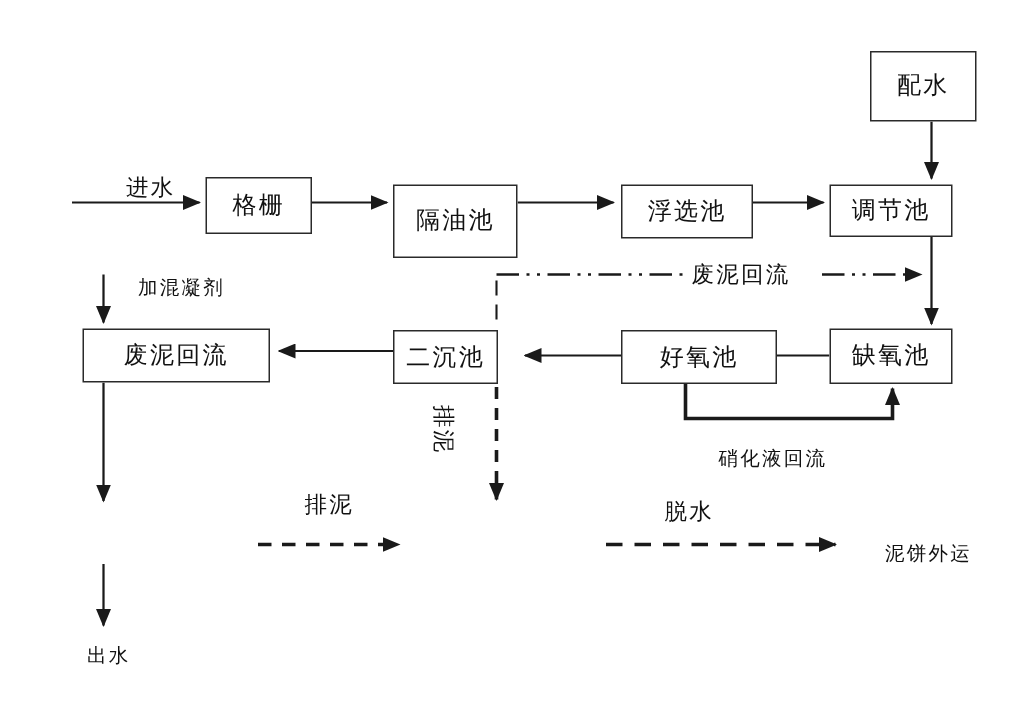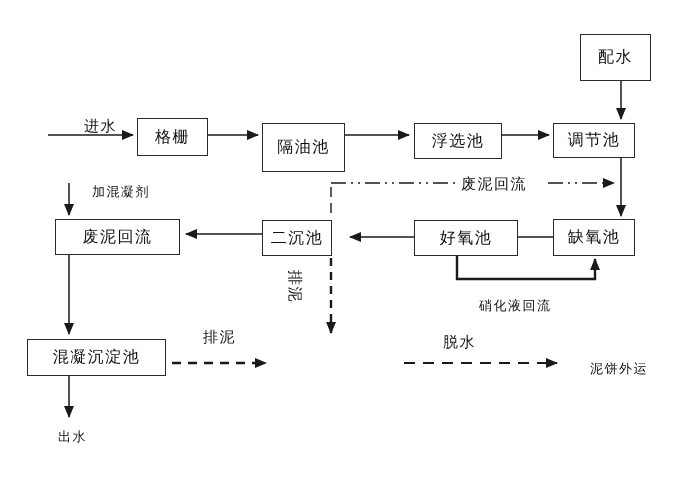--- a/index.html
+++ b/index.html
@@ -71,21 +71,20 @@
 
   <div class="box" style="left:580px;top:34px;width:71px;height:47px">配水</div>
   <div class="box" style="left:137px;top:118px;width:71px;height:38px">格栅</div>
   <div class="box" style="left:262px;top:123px;width:83px;height:49px">隔油池</div>
   <div class="box" style="left:414px;top:123px;width:88px;height:36px">浮选池</div>
   <div class="box" style="left:553px;top:123px;width:82px;height:35px">调节池</div>
   <div class="box" style="left:55px;top:219px;width:125px;height:36px">废泥回流</div>
   <div class="box" style="left:262px;top:220px;width:70px;height:36px">二沉池</div>
   <div class="box" style="left:414px;top:220px;width:104px;height:36px">好氧池</div>
   <div class="box" style="left:553px;top:219px;width:82px;height:37px">缺氧池</div>
-  <div class="box" style="left:27px;top:339px;width:139px;height:37px">混凝沉淀池</div>
 
   <div class="lbl" style="left:84px;top:117px">进水</div>
   <div class="lbl big" style="left:92px;top:183px">加混凝剂</div>
   <div class="lbl" style="left:461px;top:175px">废泥回流</div>
   <div class="lbl big" style="left:479px;top:297px">硝化液回流</div>
   <div class="lbl rot" style="left:277px;top:278px">排泥</div>
   <div class="lbl" style="left:203px;top:328px">排泥</div>
   <div class="lbl" style="left:443px;top:333px">脱水</div>
   <div class="lbl big" style="left:590px;top:360px">泥饼外运</div>
   <div class="lbl big" style="left:58px;top:428px">出水</div>

